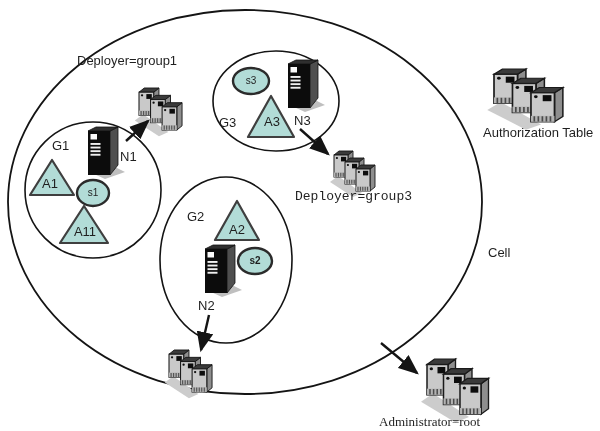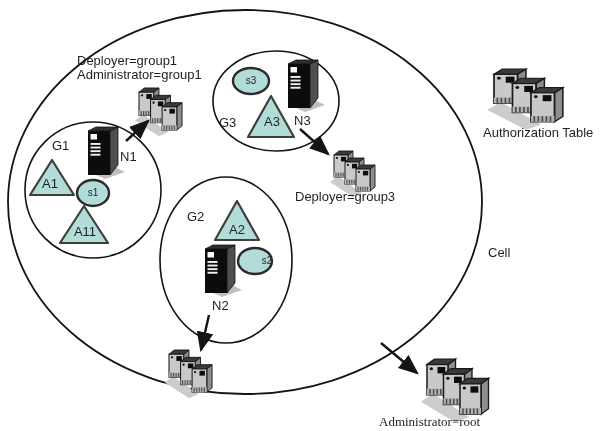--- a/index.html
+++ b/index.html
@@ -107,38 +107,37 @@
       </g>
 
     <line class="arrow" x1="126" y1="141" x2="148" y2="121"></line>
     <line class="arrow" x1="300" y1="129" x2="328" y2="154"></line>
     <line class="arrow" x1="209" y1="315" x2="201" y2="350"></line>
     <line class="arrow" x1="381" y1="343" x2="417" y2="373"></line>
   </svg>
 
   <div class="lbl" style="left:77px;top:54px;">
     <div>Deployer=group1</div>
-    <div>Administrator=group1</div>
   </div>
   <div class="lbl" style="left:52px;top:139px;">G1</div>
   <div class="lbl center" style="left:50px;top:184px;">A1</div>
   <div class="lbl center small" style="left:93px;top:193px;">s1</div>
   <div class="lbl center" style="left:85px;top:232px;">A11</div>
   <div class="lbl" style="left:120px;top:150px;">N1</div>
 
   <div class="lbl" style="left:187px;top:210px;">G2</div>
   <div class="lbl center" style="left:237px;top:230px;text-align:center;">A2</div>
-  <div class="lbl center small" style="left:267px;top:261px;">s2</div>
-  <div class="lbl" style="left:212px;top:299px;text-align:center;">N2</div>
+  <div class="lbl center small" style="left:255px;top:261px;font-weight:bold;">s2</div>
+  <div class="lbl" style="left:198px;top:299px;text-align:center;">N2</div>
 
   <div class="lbl" style="left:219px;top:116px;">G3</div>
   <div class="lbl center" style="left:272px;top:122px;">A3</div>
   <div class="lbl center small" style="left:251px;top:81px;">s3</div>
   <div class="lbl" style="left:294px;top:114px;">N3</div>
-  <div class="lbl" style="left:295px;top:190px;">
+  <div class="lbl" style="left:295px;top:190px;font-family:Liberation Mono, monospace;">
     <div>Deployer=group3</div>
   </div>
 
   <div class="lbl" style="left:483px;top:126px;">Authorization Table</div>
   <div class="lbl" style="left:488px;top:246px;">Cell</div>
   <div class="lbl" style="left:379px;top:415px;font-family:Liberation Serif, serif;">Administrator=root</div>
 
 </div>
 
 </body></html>

